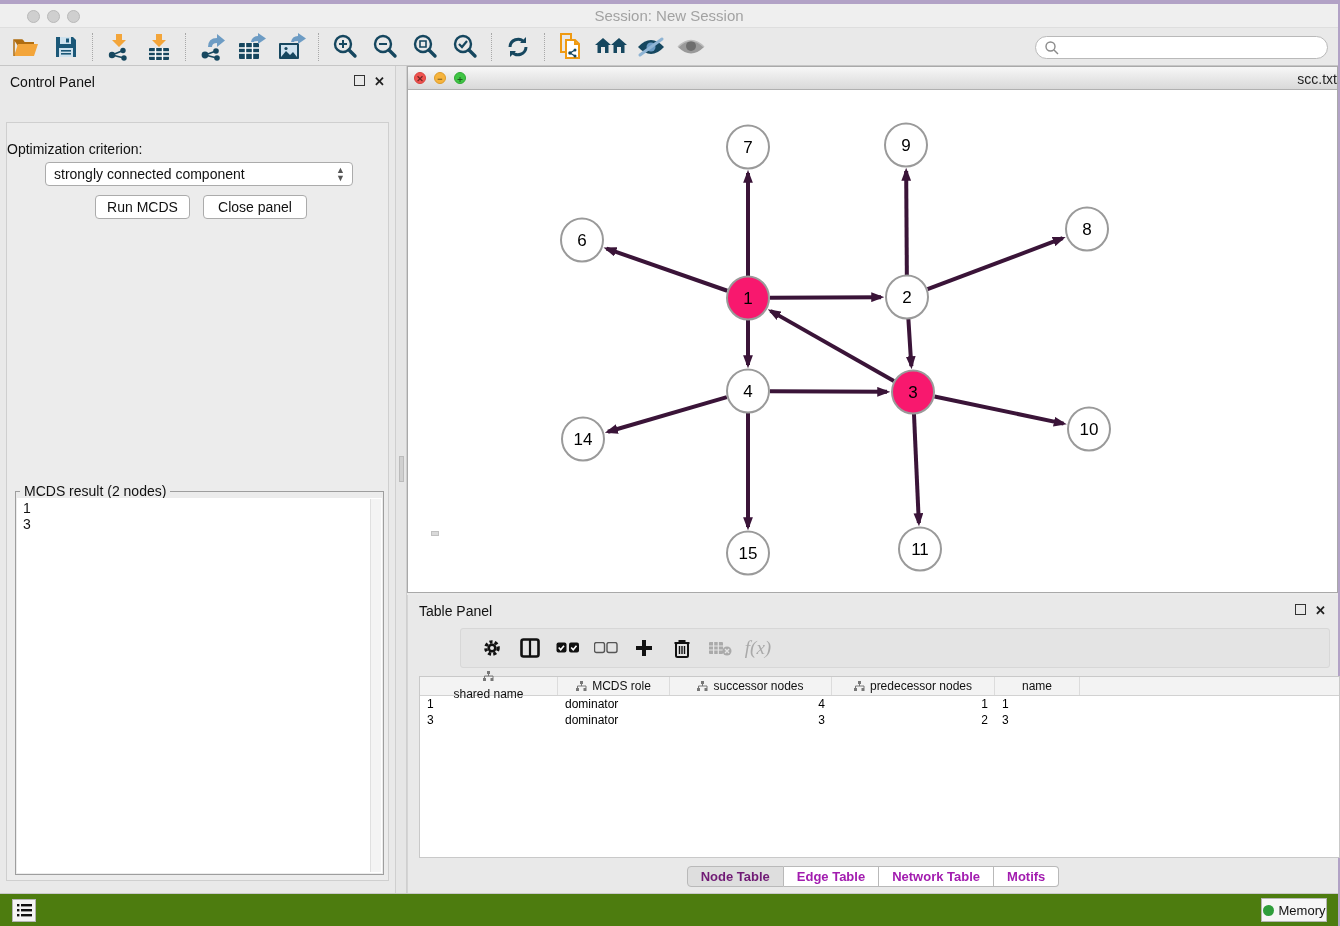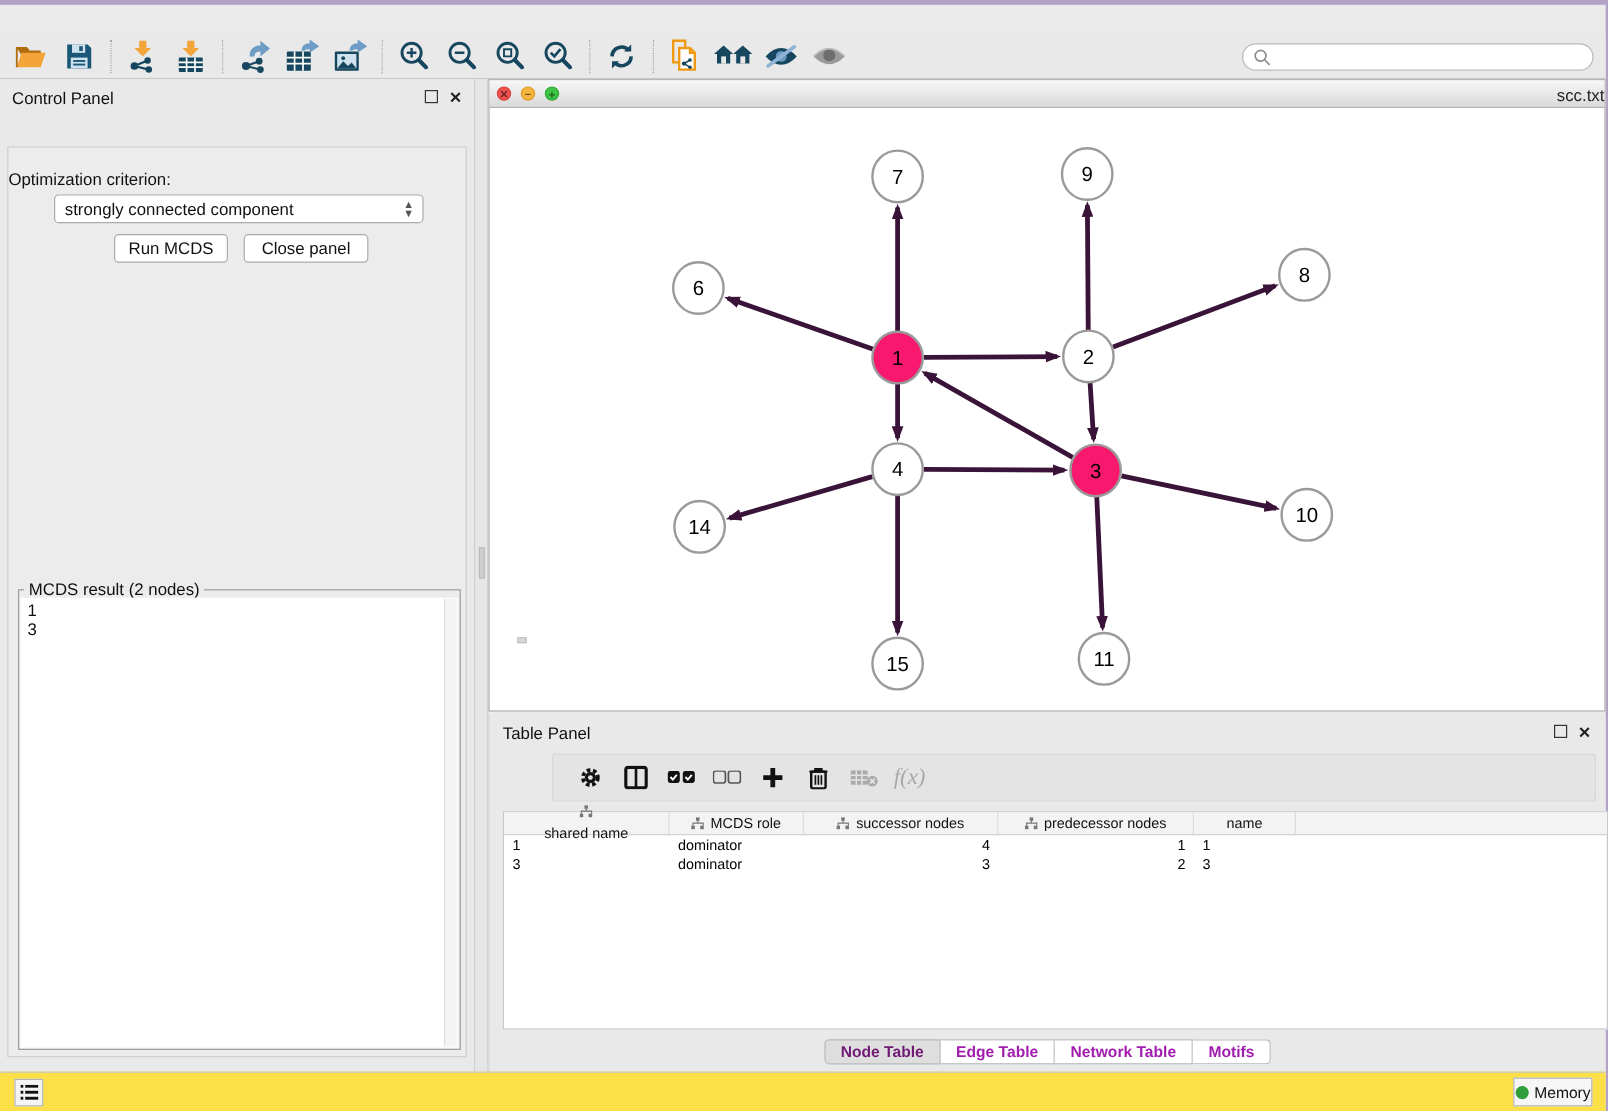--- a/index.html
+++ b/index.html
@@ -63,32 +63,38 @@
   .nt-hcell { display:flex; align-items:center; justify-content:center; gap:5px; border-right:1px solid #dcdcdc; color:#111; font-size:12px; position:relative; }
   .nt-row { display:flex; height:16px; }
   .nt-cell { padding:1px 7px; color:#000; font-size:12px; overflow:hidden; white-space:nowrap; }
   #tp-tabs { position:absolute; left:0; right:0; top:271px; display:flex; justify-content:center; }
   .seg2 { height:21px; line-height:19px; padding:0 13px; background:#fff; border:1px solid #b9b9b9; border-left:none; font-size:13px; font-weight:bold; color:#a21caf; }
   .seg2:first-child { border-left:1px solid #b9b9b9; border-radius:4px 0 0 4px; }
   .seg2:last-child { border-radius:0 4px 4px 0; }
   .seg2.active { background:#dedede; color:#701a75; }
 
   
-  #status-bar { position:absolute; left:0; top:889px; width:100%; height:33px; background:#fde047; border-top:1px solid #c9c9c9; }
+  #status-bar { position:absolute; left:0; top:889px; width:100%; height:33px; background:#4d7c0f; border-top:1px solid #c9c9c9; }
   #list-btn { position:absolute; left:12px; top:5px; width:24px; height:23px; background:#f4f4f4; border:1px solid #b5b5b5; display:flex; align-items:center; justify-content:center; }
   #memory-btn { position:absolute; right:11px; top:4px; width:66px; height:24px; background:#f6f6f6; border:1px solid #b5b5b5; display:flex; align-items:center; justify-content:center; gap:5px; font-size:13px; color:#111; }
   #memory-dot { width:11px; height:11px; border-radius:50%; background:#2f9e3b; }
 
   svg.icon { display:block; }
 </style>
 </head>
 <body>
 
 <div id="app">
 
+  <div id="titlebar">
+    <span class="tl-dot" style="left:27px"></span>
+    <span class="tl-dot" style="left:47px"></span>
+    <span class="tl-dot" style="left:67px"></span>
+    <div id="app-title">Session: New Session</div>
+  </div>
 
   <div id="toolbar">
     <div style="width:6px"></div>
     <div class="tbtn">
       <svg class="icon" width="28" height="24" viewBox="0 0 28 24">
           <path d="M2 5 h8 l2 2 h10 v4 H6 Z" fill="#b06d10"></path>
           <path d="M2 21 L6 9 h20 l-4 12 Z" fill="#f3a53a"></path>
           <path d="M2 21 V5 h8 l2 2" fill="none" stroke="#b06d10" stroke-width="1.5"></path>
         </svg>
     </div>

